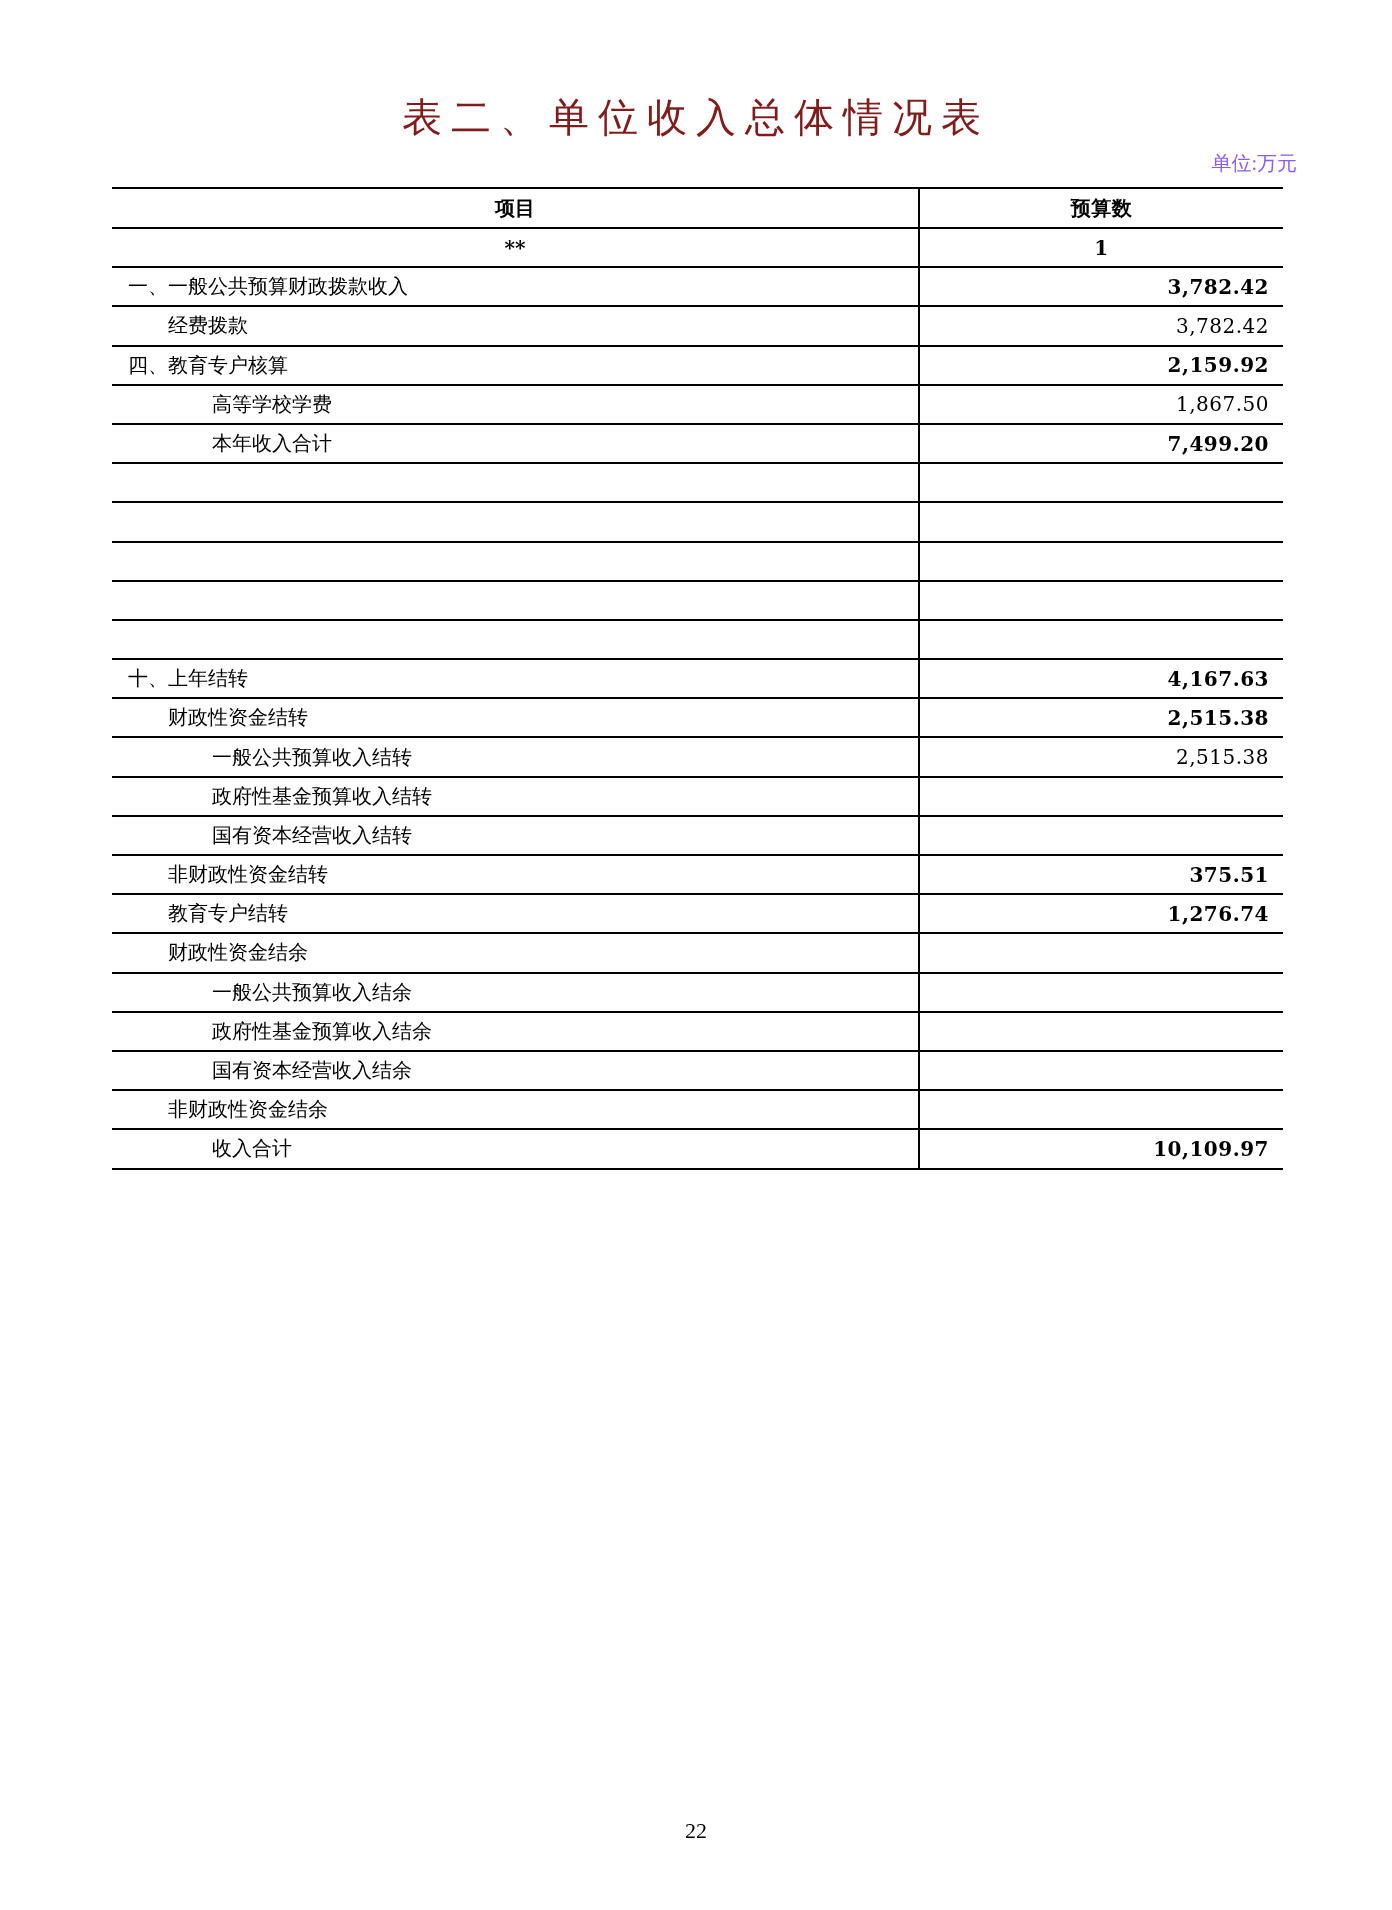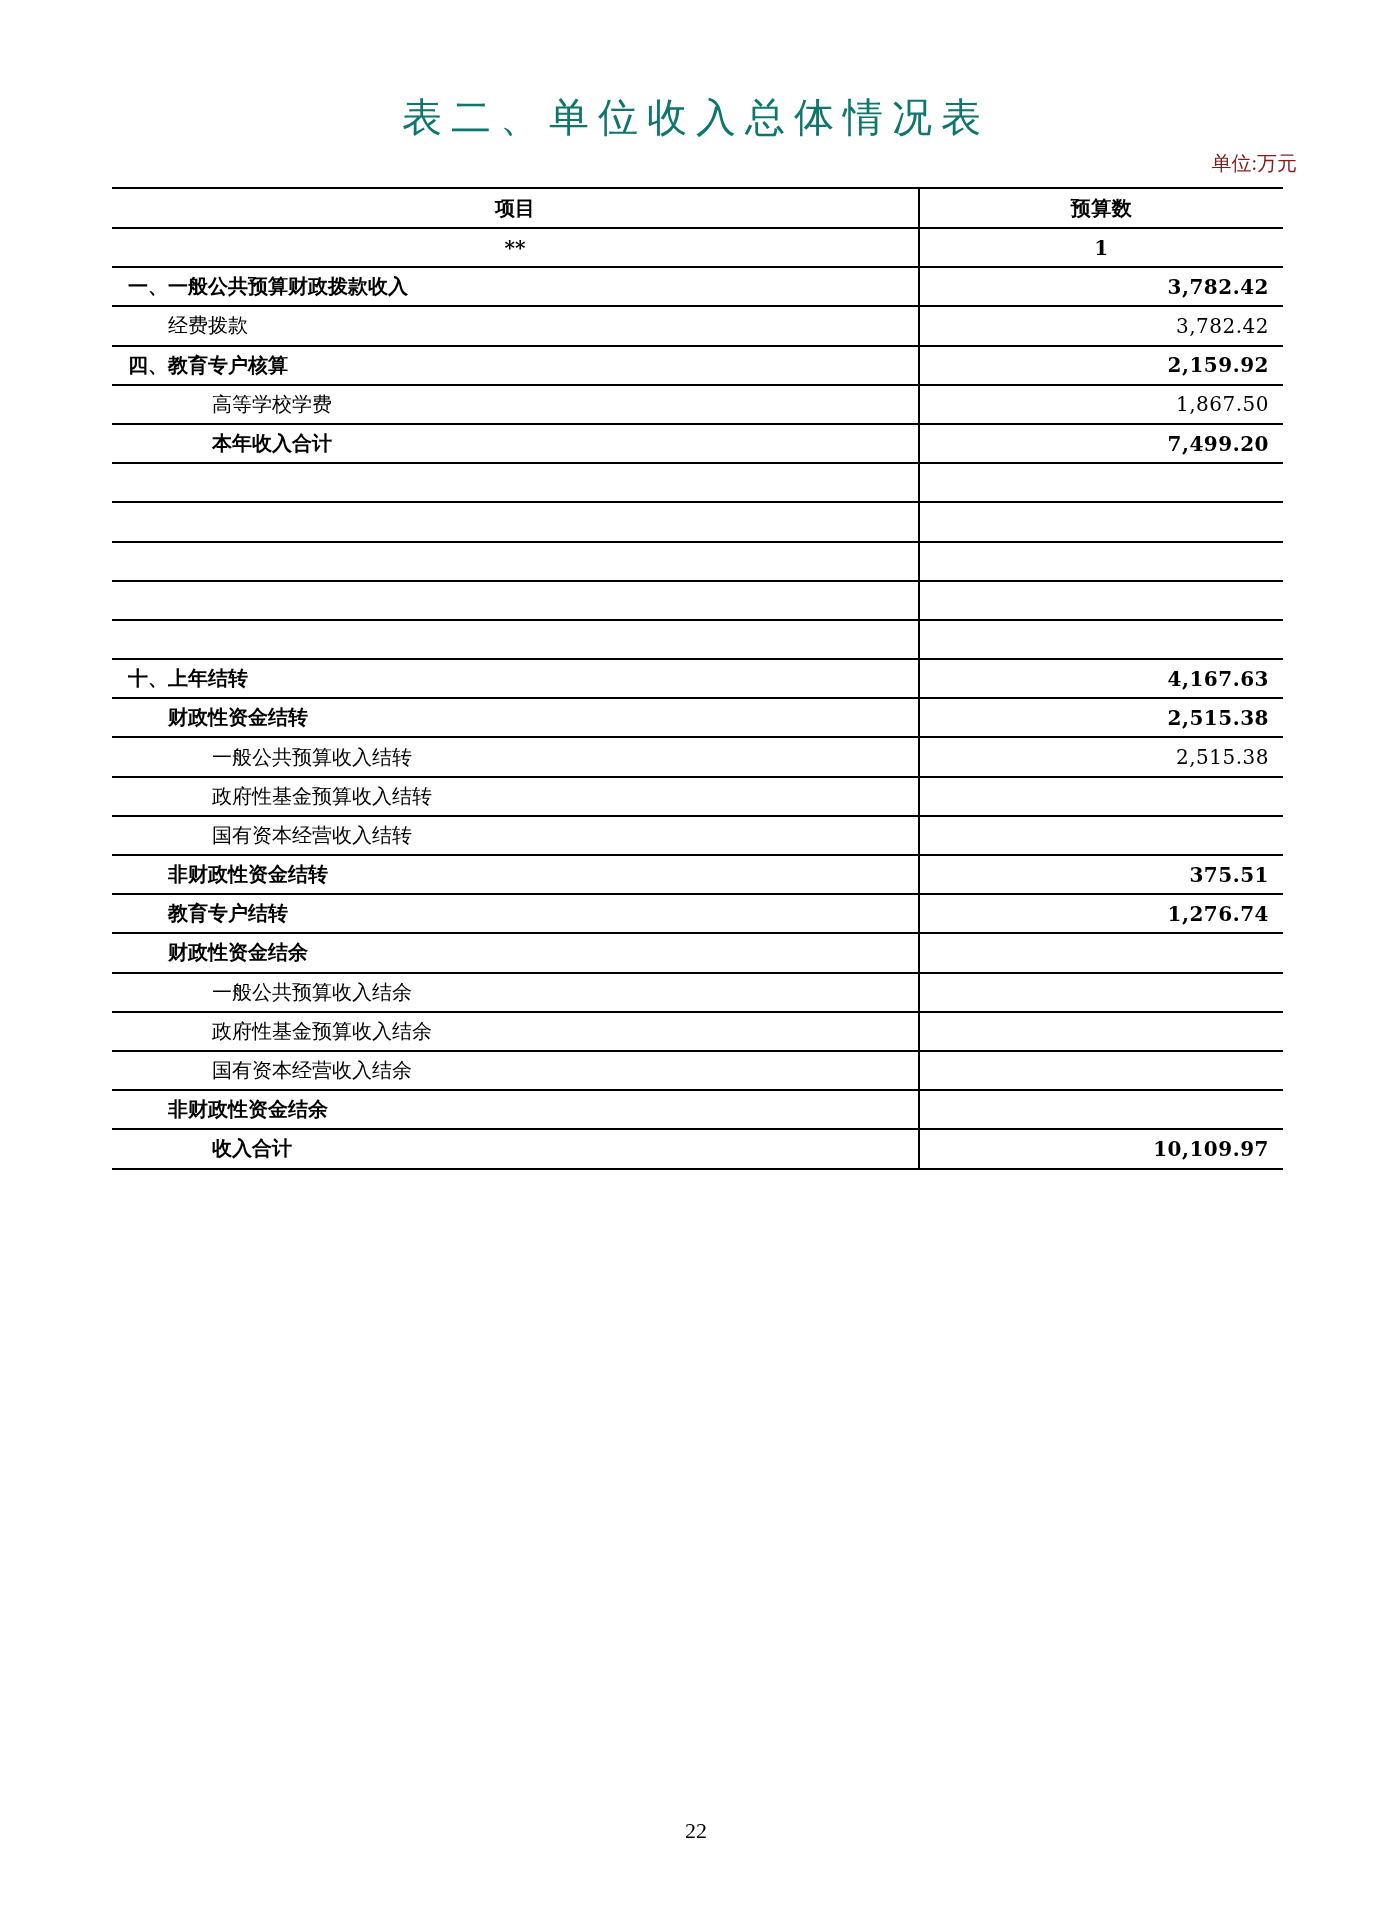--- a/index.html
+++ b/index.html
@@ -18,31 +18,31 @@
   }
   .doc-title {
     position: absolute;
     top: 90px;
     left: 0;
     width: 100%;
     text-align: center;
     font-size: 40px;
     font-weight: normal;
     letter-spacing: 9px;
-    color: #0f766e;
+    color: #7f1d1d;
     font-family: "Liberation Serif", serif;
     white-space: nowrap;
   }
   .unit-note {
     position: absolute;
     top: 150px;
     right: 95px;
     font-size: 20px;
     font-family: "Liberation Serif", serif;
-    color: #7f1d1d;
+    color: #8b5cf6;
   }
   .income-table {
     position: absolute;
     left: 112px;
     top: 187px;
     width: 1171px;
     border-top: 2px solid #000000;
   }
   .t-row {
     display: flex;
@@ -77,21 +77,21 @@
   }
   .t-row.header .cell {
     font-weight: bold;
     font-family: "Liberation Sans", sans-serif;
   }
   .t-row.subheader .cell {
     font-weight: bold;
     font-family: "DejaVu Serif", serif;
   }
   .t-row.bold .cell-item {
-    font-weight: bold;
+    font-weight: normal;
     font-family: "Liberation Sans", sans-serif;
   }
   .t-row.bold .cell-value {
     font-weight: bold;
   }
   .indent-0 { padding-left: 16px; }
   .indent-1 { padding-left: 56px; }
   .indent-2 { padding-left: 100px; }
   .page-number {
     position: absolute;

